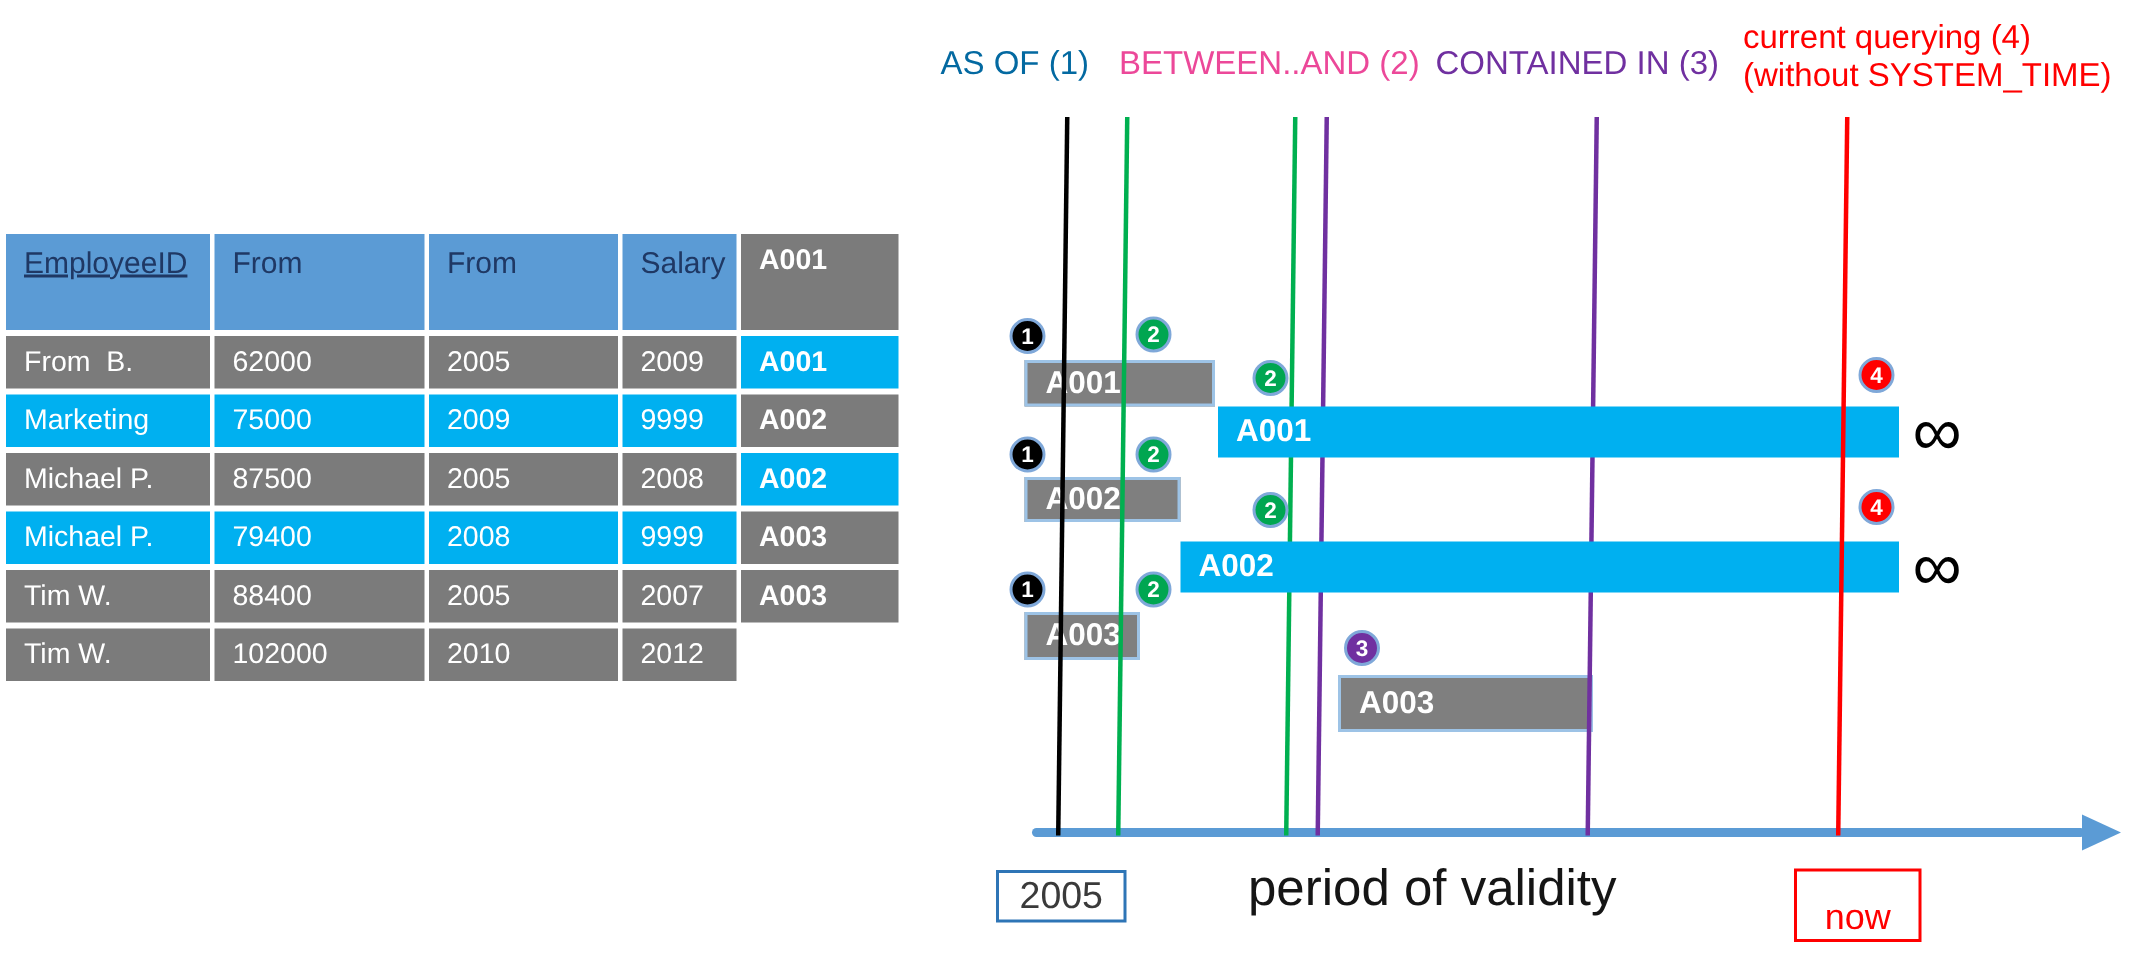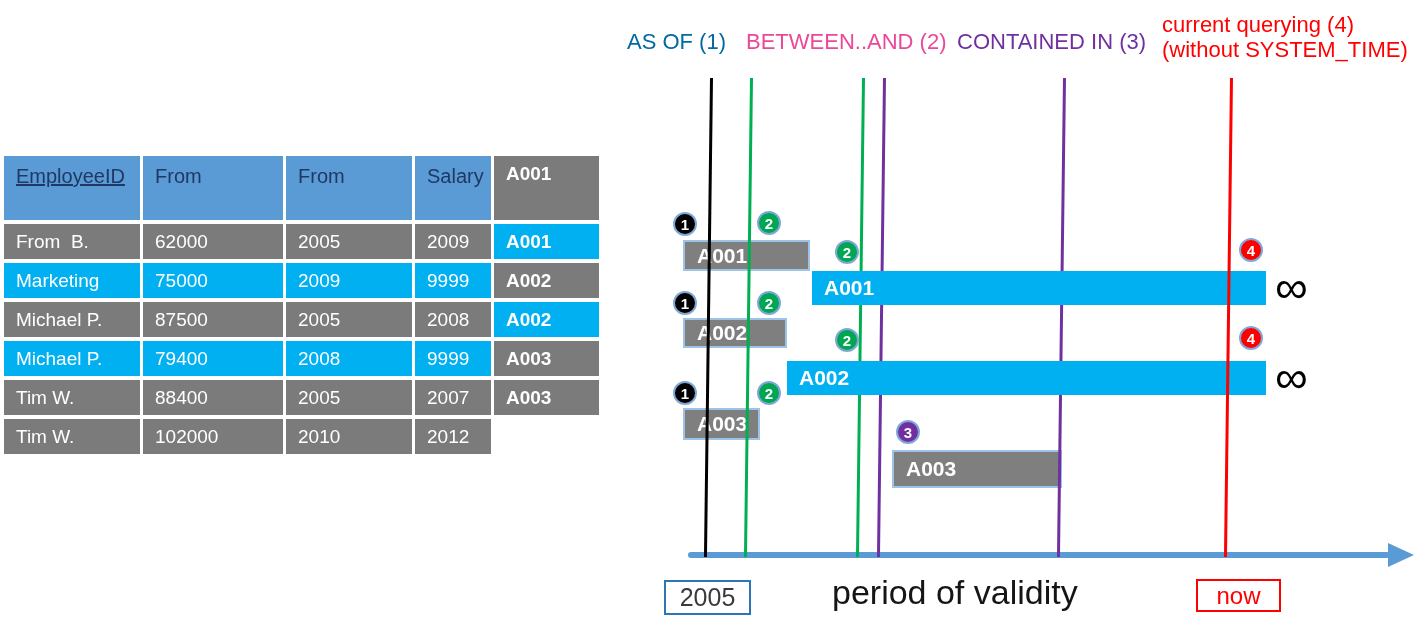--- a/index.html
+++ b/index.html
@@ -63,21 +63,21 @@
   .year-box{
     position:absolute;left:664px;top:580px;width:87px;height:35px;
     border:2px solid var(--year-border);box-sizing:border-box;
     display:flex;align-items:center;justify-content:center;
     font-size:25px;color:#3a3a3a;
   }
   .axis-label{
     position:absolute;left:832px;top:573px;font-size:34px;color:#151515;white-space:nowrap;
   }
   .now-box{
-    position:absolute;left:1196px;top:579px;width:85px;height:33px;
+    position:absolute;left:1196px;top:579px;width:85px;height:49px;
     border:2px solid var(--red);box-sizing:border-box;color:var(--red);
     display:flex;align-items:flex-end;justify-content:center;font-size:24px;
   }
 </style>
 </head>
 <body>
 
 <div class="canvas" style="--header-blue: #5B9BD5; --header-text: #1F3864; --row-gray: #7B7B7B; --row-cyan: #00B0F0; --bar-gray: #7F7F7F; --bar-cyan: #00B0F0; --bar-border: #9DC3E6; --timeline-blue: #5B9BD5; --year-border: #2E75B6; --red: #FF0000;">
 
   <div class="emp-table">

